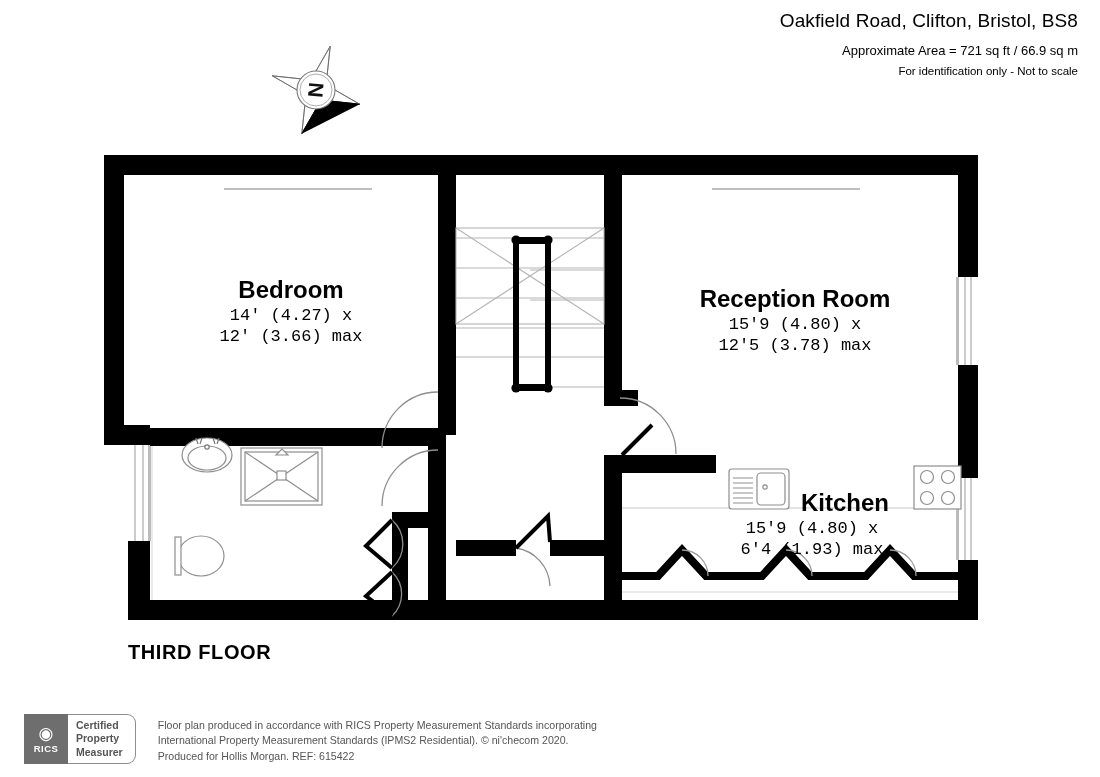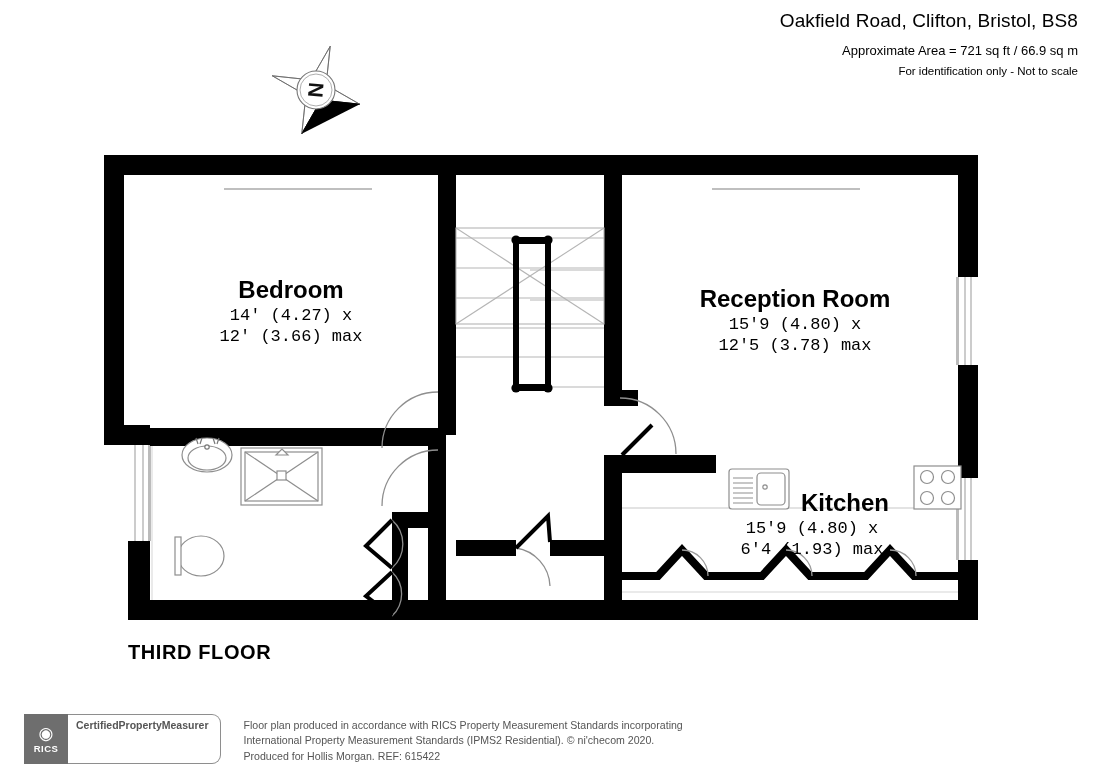--- a/index.html
+++ b/index.html
@@ -34,21 +34,21 @@
   
   .floor-title{position:absolute;left:128px;top:641px;font-size:20px;font-weight:bold;letter-spacing:.6px;}
 
   
   .footer{position:absolute;left:24px;top:714px;display:flex;align-items:flex-start;}
   .rics{display:flex;align-items:stretch;height:50px;}
   .rics-mark{width:44px;background:#6e6e6e;display:flex;flex-direction:column;align-items:center;justify-content:center;color:#fff;}
   .rics-mark .glyph{font-size:17px;line-height:1;margin-bottom:1px;}
   .rics-mark .txt{font-size:9.5px;font-weight:bold;letter-spacing:.4px;}
   .rics-words{border:1.3px solid #8e8e8e;border-left:none;border-radius:0 9px 9px 0;
-    padding:4px 12px 4px 8px;display:flex;flex-direction:row;justify-content:center;}
+    padding:4px 12px 4px 8px;display:flex;flex-direction:column;justify-content:center;}
   .rics-words div{font-size:10.5px;font-weight:bold;color:#555;line-height:1.3;}
   .foot-txt{margin-left:22px;padding-top:4px;color:#555;font-size:10.6px;line-height:1.45;}
 </style>
 </head>
 <body>
 
 <div id="page">
 
   <div class="hdr">
     <div class="hdr-title">Oakfield Road, Clifton, Bristol, BS8</div>

